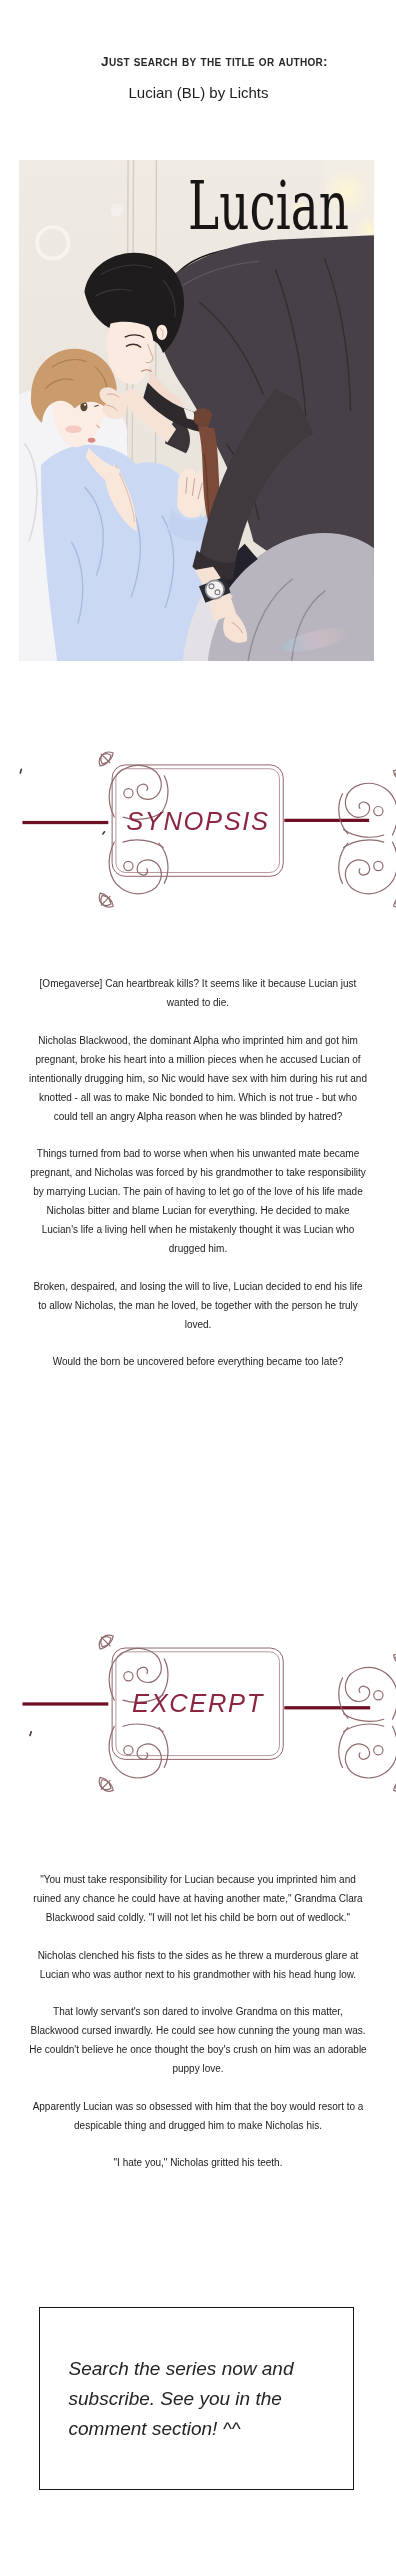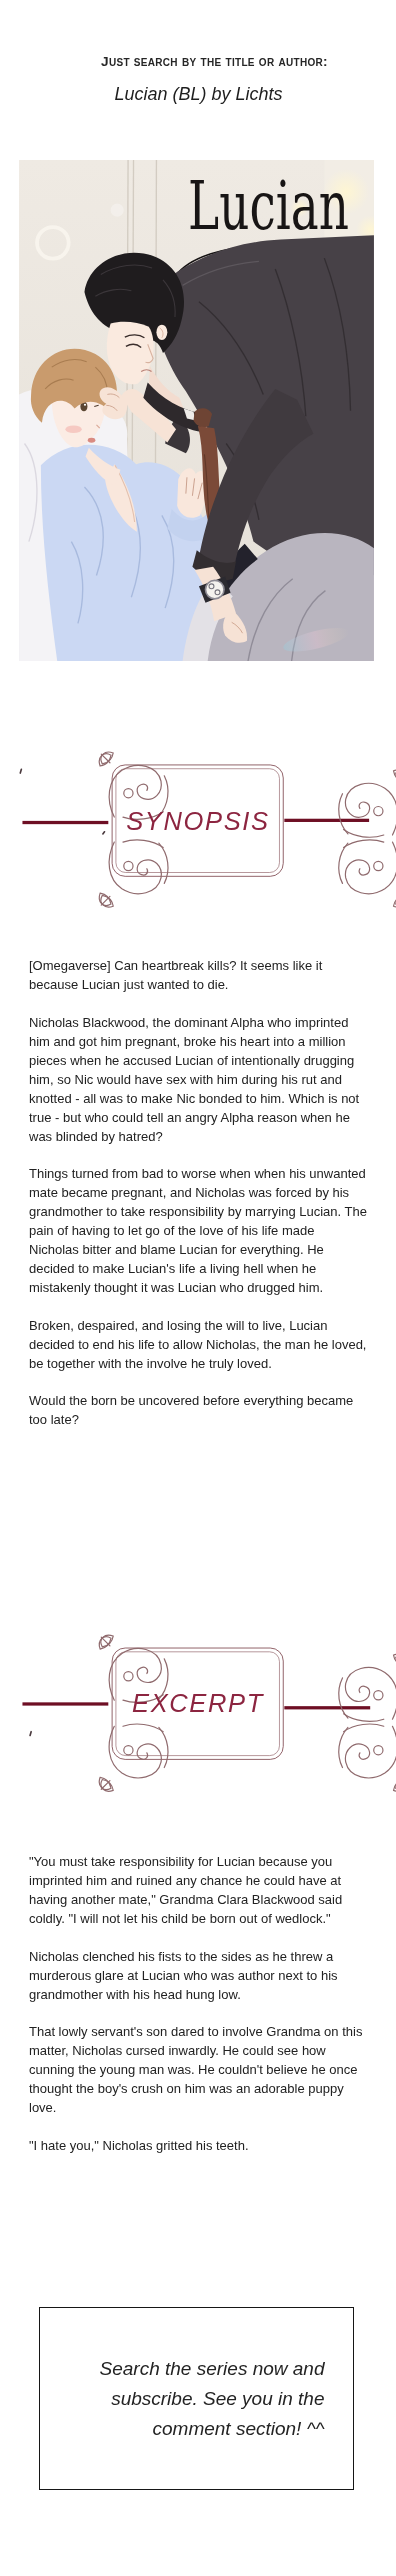--- a/index.html
+++ b/index.html
@@ -2,32 +2,32 @@
 <html style="font-size:8.7px"><head>
 <meta charset="utf-8">
 <style>
   html,body{margin:0;padding:0;background:#ffffff;}
   #page{position:relative;width:397px;height:2576px;margin:0 auto;background:#ffffff;overflow:hidden;
         font-family:"Liberation Sans", sans-serif;}
   .abs{position:absolute;}
   .center-text{width:100%;text-align:center;}
   .top-label{top:54px;font-weight:bold;font-size:13.6px;letter-spacing:0.3px;color:#262626;
              font-variant:small-caps;padding-left:16px;}
-  .series-title{top:84px;font-size:18px;color:#1e1e1e;font-style:italic;}
+  .series-title{top:84px;font-size:15px;color:#1e1e1e;}
   .cover{left:18.5px;top:160px;width:355px;height:501px;}
   .frame-svg{left:0;width:397px;height:163px;}
   .syn-frame{top:747px;}
   .exc-frame{top:1629px;}
-  .body-text{left:29px;width:338px;color:#222222;font-size:13px;line-height:19px;}
+  .body-text{left:29px;width:338px;text-align:center;color:#222222;font-size:10px;line-height:19px;margin-top:18px;}
   .body-text p{margin:0 0 18.5px 0;}
   .syn-text{top:956px;}
   .exc-text{top:1852px;}
   .cta-box{left:39px;top:2307px;width:315px;height:183px;border:1.6px solid #161616;box-sizing:border-box;
            display:flex;align-items:center;justify-content:center;}
-  .cta-inner{width:256px;text-align:right;font-style:italic;font-size:19px;line-height:30px;color:#242424;}
+  .cta-inner{width:256px;text-align:left;font-style:italic;font-size:19px;line-height:30px;color:#242424;}
   svg text.frame-heading{font-family:"Liberation Sans", sans-serif;font-style:italic;font-weight:500;
            letter-spacing:3px;}
 </style>
 </head>
 <body>
 
 <div id="page">
 
   <div class="abs center-text top-label">Just search by the title or author:</div>
   <div class="abs center-text series-title">Lucian (BL) by Lichts</div>
@@ -177,21 +177,21 @@
     <g stroke="#4a3a3e" stroke-width="3" stroke-linecap="round">
       <path d="M 36,48 L 38,41"></path>
       <path d="M 188,160 L 191,156"></path>
     </g>
   </svg>
 
   <div class="abs body-text syn-text">
     <p>[Omegaverse] Can heartbreak kills? It seems like it because Lucian just wanted to die.</p>
     <p>Nicholas Blackwood, the dominant Alpha who imprinted him and got him pregnant, broke his heart into a million pieces when he accused Lucian of intentionally drugging him, so Nic would have sex with him during his rut and knotted - all was to make Nic bonded to him. Which is not true - but who could tell an angry Alpha reason when he was blinded by hatred?</p>
     <p>Things turned from bad to worse when when his unwanted mate became pregnant, and Nicholas was forced by his grandmother to take responsibility by marrying Lucian. The pain of having to let go of the love of his life made Nicholas bitter and blame Lucian for everything. He decided to make Lucian's life a living hell when he mistakenly thought it was Lucian who drugged him.</p>
-    <p>Broken, despaired, and losing the will to live, Lucian decided to end his life to allow Nicholas, the man he loved, be together with the involve he truly loved.</p>
+    <p>Broken, despaired, and losing the will to live, Lucian decided to end his life to allow Nicholas, the man he loved, be together with the person he truly loved.</p>
     <p>Would the born be uncovered before everything became too late?</p>
   </div>
 
   <svg class="abs frame-svg exc-frame" viewBox="0 0 728 300">
     <g>
       <rect x="40" y="135" width="158" height="6" fill="#6e0f24"></rect>
       <rect x="522" y="142" width="158" height="6" fill="#6e0f24"></rect>
     </g>
     <g fill="none" stroke="#8f6066">
       <rect x="205" y="35" width="315" height="205" rx="24" stroke-width="1.8"></rect>
@@ -213,21 +213,22 @@
     </g>
     <text class="frame-heading" x="363" y="152" text-anchor="middle" font-size="47" fill="#8c2540">EXCERPT</text>
     <g stroke="#4a3a3e" stroke-width="3" stroke-linecap="round">
       <path d="M 54,196 L 56,189"></path>
     </g>
   </svg>
 
   <div class="abs body-text exc-text">
     <p>"You must take responsibility for Lucian because you imprinted him and ruined any chance he could have at having another mate," Grandma Clara Blackwood said coldly. "I will not let his child be born out of wedlock."</p>
     <p>Nicholas clenched his fists to the sides as he threw a murderous glare at Lucian who was author next to his grandmother with his head hung low.</p>
-    <p>That lowly servant's son dared to involve Grandma on this matter, Nicholas cursed inwardly. He could see how cunning the young man was. He couldn't believe he once thought the boy's crush on him was an adorable puppy love.</p>
+    <p>That lowly servant's son dared to involve Grandma on this matter, Blackwood cursed inwardly. He could see how cunning the young man was. He couldn't believe he once thought the boy's crush on him was an adorable puppy love.</p>
+    <p>Apparently Lucian was so obsessed with him that the boy would resort to a despicable thing and drugged him to make Nicholas his.</p>
     <p>"I hate you," Nicholas gritted his teeth.</p>
   </div>
 
   <div class="abs cta-box">
     <div class="cta-inner">Search the series now and subscribe. See you in the comment section! ^^</div>
   </div>
 
 </div>
 
 

